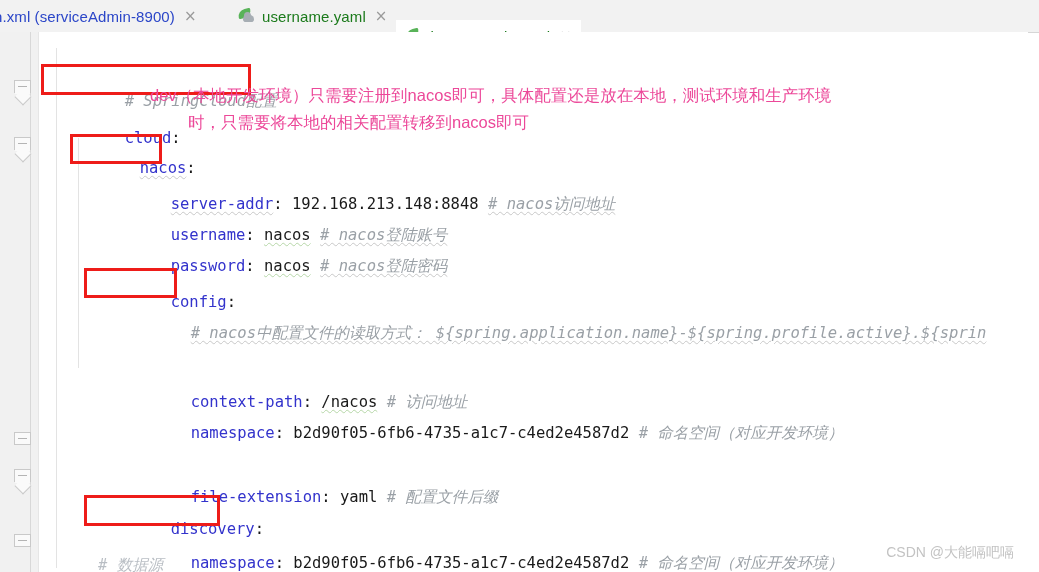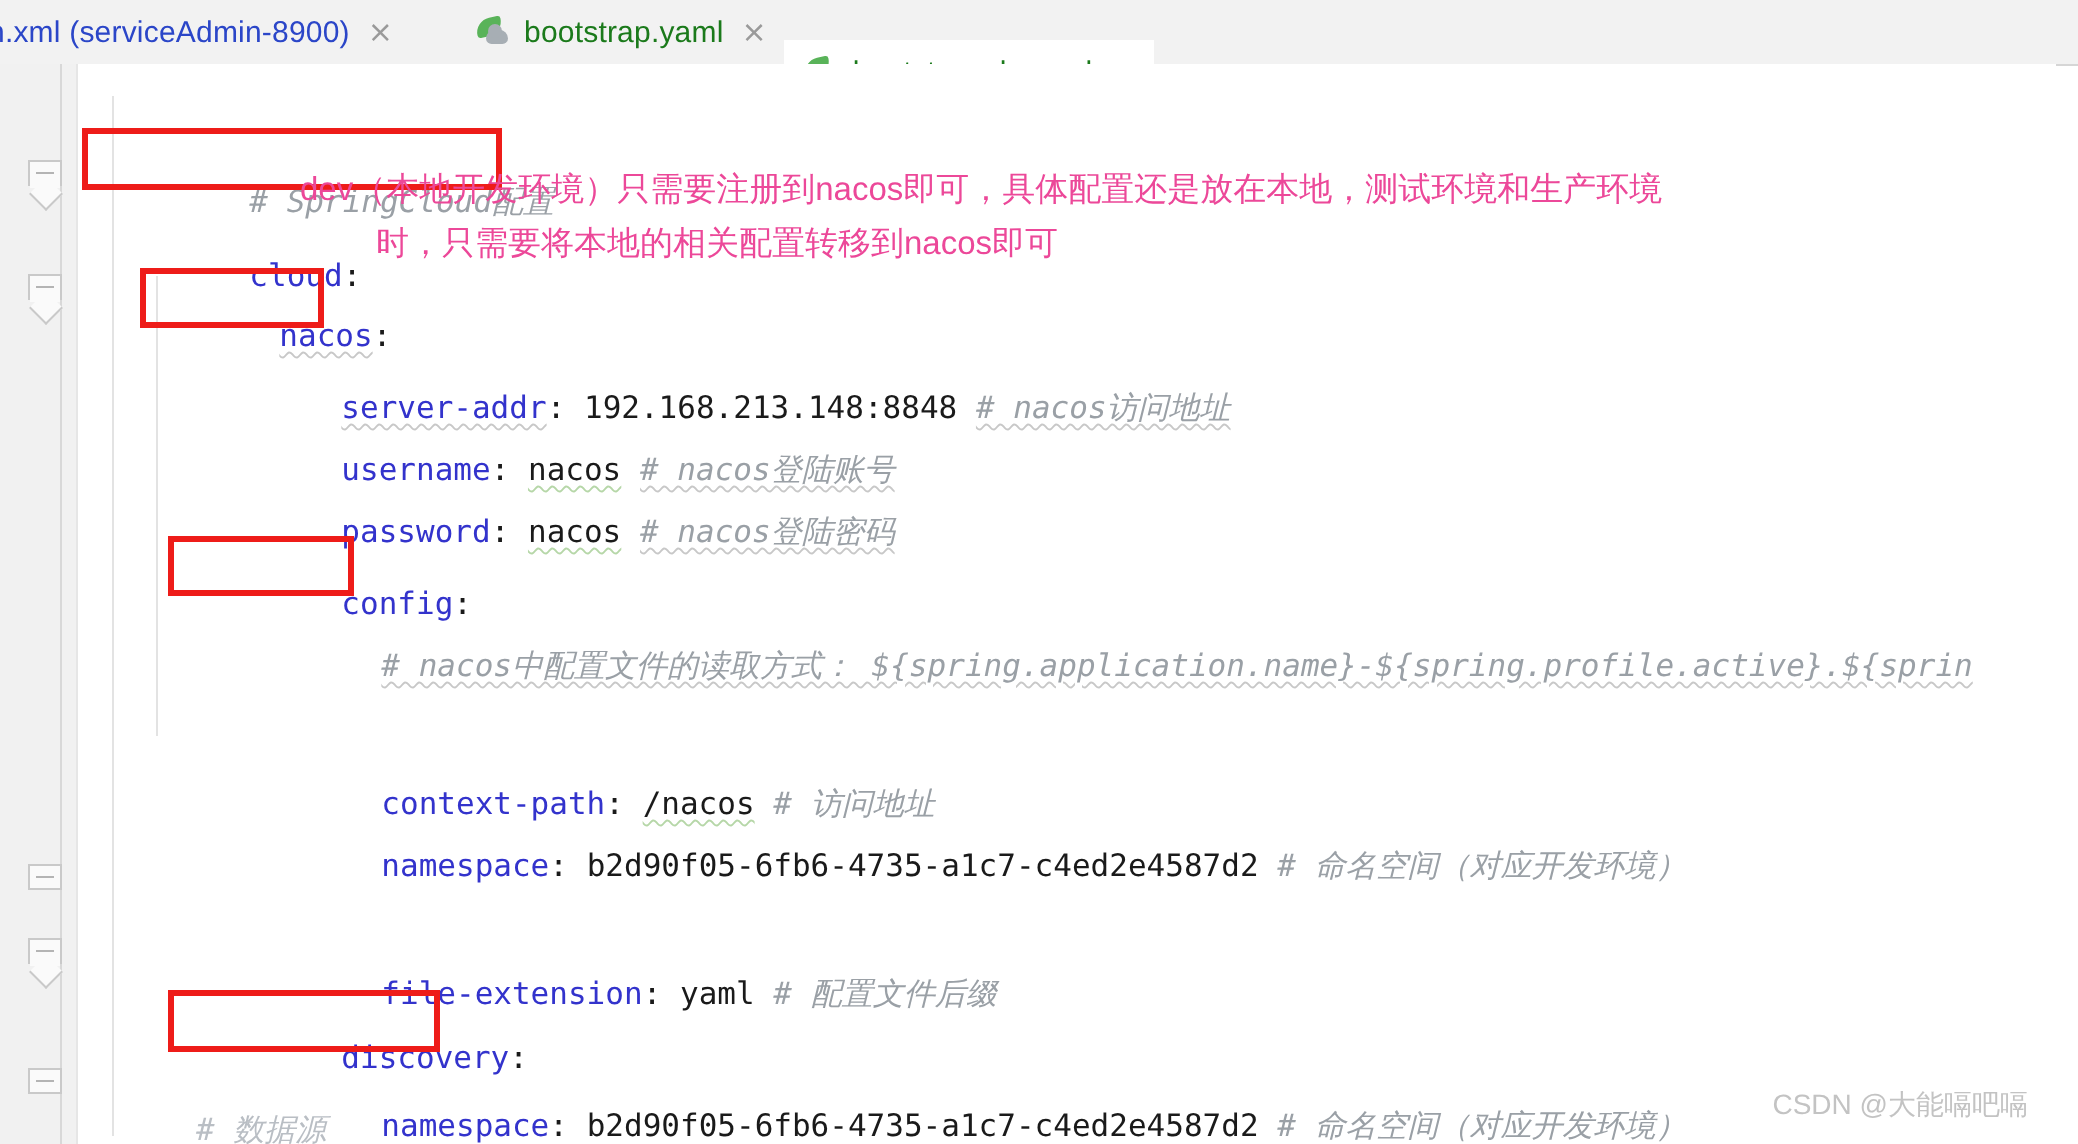--- a/index.html
+++ b/index.html
@@ -123,21 +123,21 @@
     <div class="tab inactive tab1" style="width:228px;padding-left:0;">
       <span class="tab-label" style="margin-left:-6px;">n.xml (serviceAdmin-8900)</span>
       <span class="tab-close">×</span>
     </div>
 
     <div class="tab inactive tab2">
       <span class="yamlicon">
           <i class="leaf"></i>
           <i class="cloud"></i>
         </span>
-      <span class="tab-label">bootstrap.yaml</span>
+      <span class="tab-label">username.yaml</span>
       <span class="tab-close">×</span>
     </div>
 
     <div class="tab active tab3">
       <span class="yamlicon">
           <i class="leaf"></i>
           <i class="cloud"></i>
         </span>
       <span class="tab-label">bootstrap-dev.yml</span>
       <span class="tab-close">×</span>

